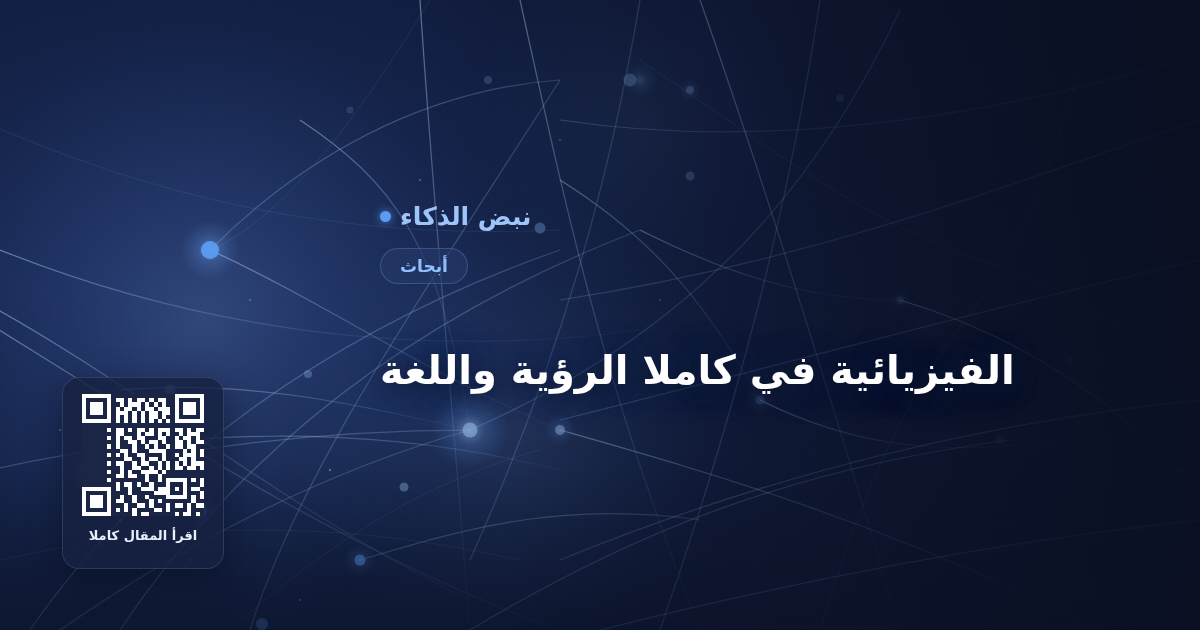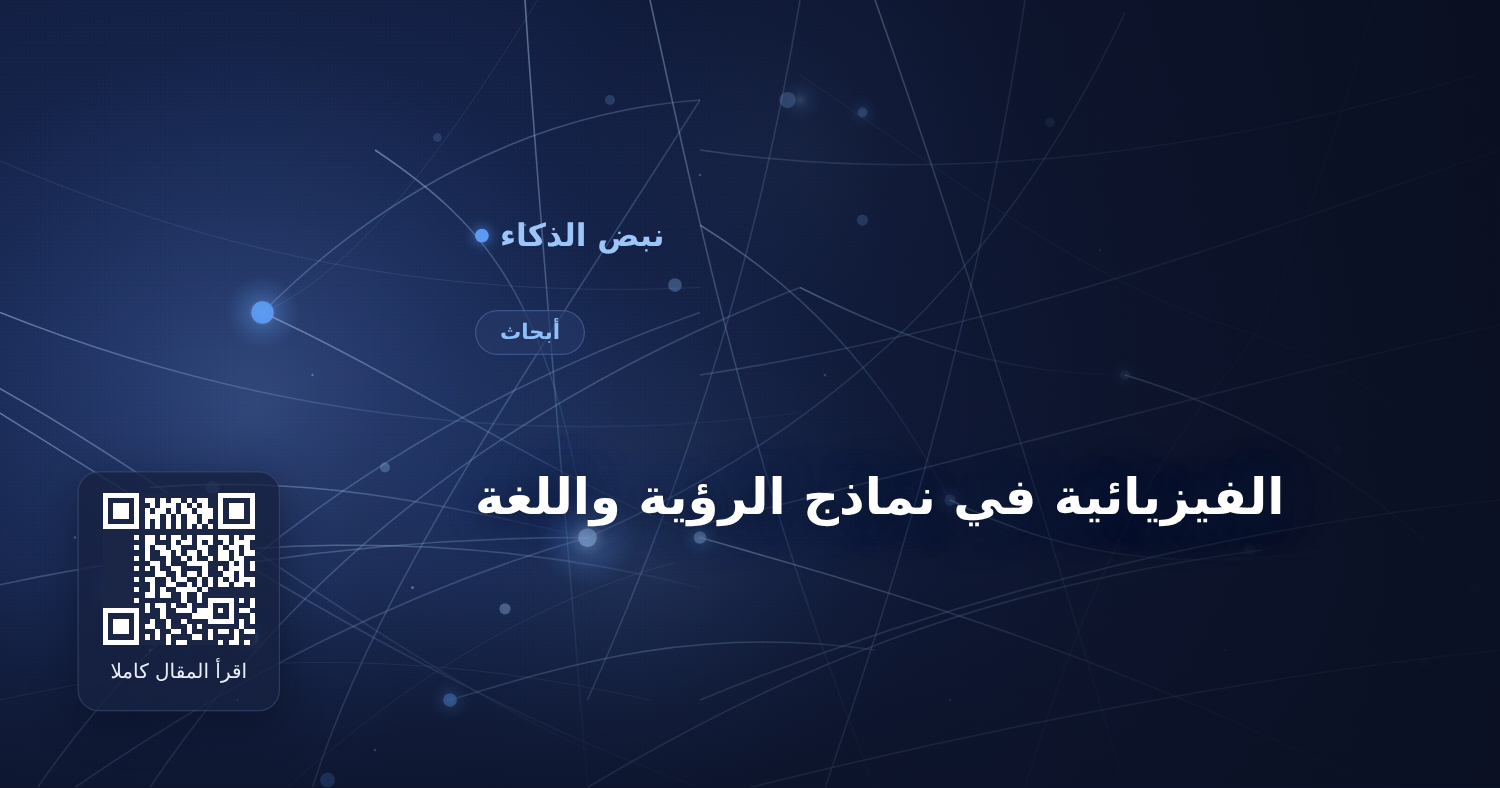--- a/index.html
+++ b/index.html
@@ -54,21 +54,20 @@
     position: absolute;
     top: 0; right: 0;
     width: 820px;
     height: 630px;
     padding: 0 52px 0 0;
     box-sizing: border-box;
     display: flex;
     flex-direction: column;
     align-items: flex-end;
     justify-content: center;
-    gap: 28px;
   }
 
   .brand {
     display: flex;
     align-items: center;
     gap: 9px;
     flex-direction: row-reverse;
     margin-bottom: 18px;
   }
   .brand-dot {
@@ -137,22 +136,22 @@
     padding: 16px 0 0 0;
   }
   .qr-code {
     width: 122px;
     height: 122px;
     display: block;
     image-rendering: pixelated;
   }
   .qr-caption {
     margin-top: 13px;
-    font-size: 16px;
-    font-weight: 400;
+    font-size: 13px;
+    font-weight: 700;
     color: #e8eefb;
     line-height: 1;
     white-space: nowrap;
   }
 </style>
 </head>
 <body>
 
 <div class="og-card">
 
@@ -468,17 +467,17 @@
   <div class="content">
 
     <div class="brand">
       <span class="brand-dot"></span>
       <span class="brand-name">نبض الذكاء</span>
     </div>
 
     <div class="badge">أبحاث</div>
 
     <h1 class="headline">
-      <span class="headline-line">الفيزيائية في نماذج الرؤية واللغة</span>
+      <span class="headline-line">الفيزيائية في كاملا الرؤية واللغة</span>
     </h1>
 
   </div>
 </div>
 
 </body></html>

